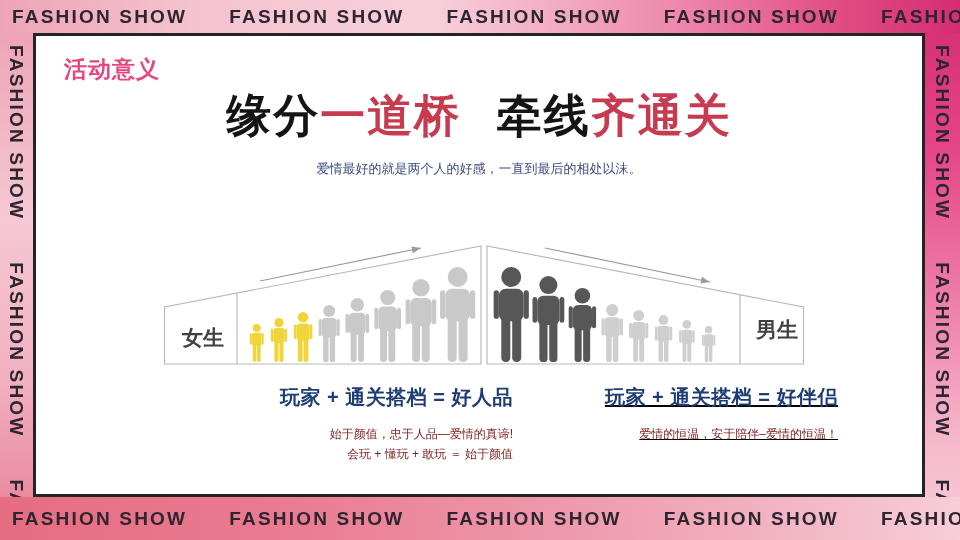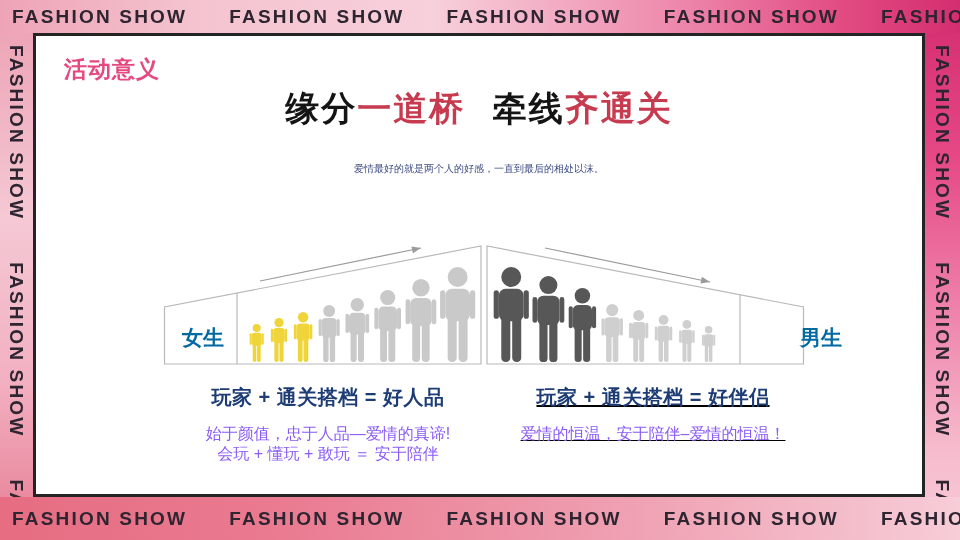--- a/index.html
+++ b/index.html
@@ -19,35 +19,35 @@
   .brand-word{font-weight:bold;font-size:19px;letter-spacing:2.2px;color:#2e2531;}
   .vert-inner{position:absolute;top:0;width:464px;height:33px;transform-origin:0 0;transform:rotate(90deg);}
   .strip-left .vert-inner{left:33px;}
   .strip-right .vert-inner{left:35px;height:35px;}
   
   .panel{position:absolute;left:33px;top:33px;width:892px;height:464px;background:#fff;
          border:3px solid #242424;box-sizing:border-box;}
   .panel *{position:absolute;}
   .section-label{left:28px;top:18px;font-size:23px;font-weight:bold;color:#e5477f;letter-spacing:1px;text-align:right;}
   .title{left:0;right:0;top:50px;text-align:center;font-family:"DejaVu Serif",serif;
-         font-size:34px;font-weight:bold;white-space:pre;letter-spacing:2px;color:#141414;}
+         font-size:45px;font-weight:bold;white-space:pre;letter-spacing:2px;color:#141414;}
   .title span{position:static;}
-  .subtitle{left:0;right:0;top:122px;text-align:center;font-size:10px;line-height:22px;color:#3c4a82;}
+  .subtitle{left:0;right:0;top:122px;text-align:center;font-size:13px;line-height:22px;color:#3c4a82;}
   .subtitle div{position:static;}
   .pennant{width:320px;height:130px;}
   #pennant-left{left:127px;top:200px;}
   #pennant-right{left:449px;top:200px;}
-  .side-label{width:70px;text-align:center;font-size:21px;font-weight:bold;color:#0369a1;}
+  .side-label{width:70px;text-align:center;font-size:21px;font-weight:bold;color:#404040;}
   .side-label-left{left:132px;top:288px;}
-  .side-label-right{left:706px;top:288px;margin-left:44px;}
-  .column{top:348px;width:370px;text-align:center;}
+  .side-label-right{left:706px;top:280px;}
+  .column{top:348px;width:370px;text-align:right;}
   .col-left{left:107px;}
   .col-right{left:432px;text-decoration:underline;}
   .col-heading{position:static;display:block;font-size:20px;font-weight:bold;color:#1e3c74;letter-spacing:.5px;}
-  .col-lines{position:static;display:block;margin-top:13px;font-size:16px;line-height:20px;color:#8b5cf6;}
+  .col-lines{position:static;display:block;margin-top:13px;font-size:12px;line-height:20px;color:#7f1d1d;}
   .col-lines div{position:static;}
 </style>
 </head>
 <body>
 
 <div class="slide">
 
   <div class="strip strip-top">
     <div class="brand-row">
         <span class="brand-word">FASHION SHOW</span>
@@ -239,21 +239,21 @@
         </g>
       </svg>
 
     <div class="side-label side-label-left">女生</div>
     <div class="side-label side-label-right">男生</div>
 
     <div class="column col-left">
       <span class="col-heading">玩家 + 通关搭档 = 好人品</span>
       <span class="col-lines">
           <div>始于颜值，忠于人品—爱情的真谛!</div>
-          <div>会玩 + 懂玩 + 敢玩 ＝ 安于陪伴</div>
+          <div>会玩 + 懂玩 + 敢玩 ＝ 始于颜值</div>
         </span>
     </div>
 
     <div class="column col-right">
       <span class="col-heading">玩家 + 通关搭档 = 好伴侣</span>
       <span class="col-lines">
           <div>爱情的恒温，安于陪伴–爱情的恒温！</div>
         </span>
     </div>
 

